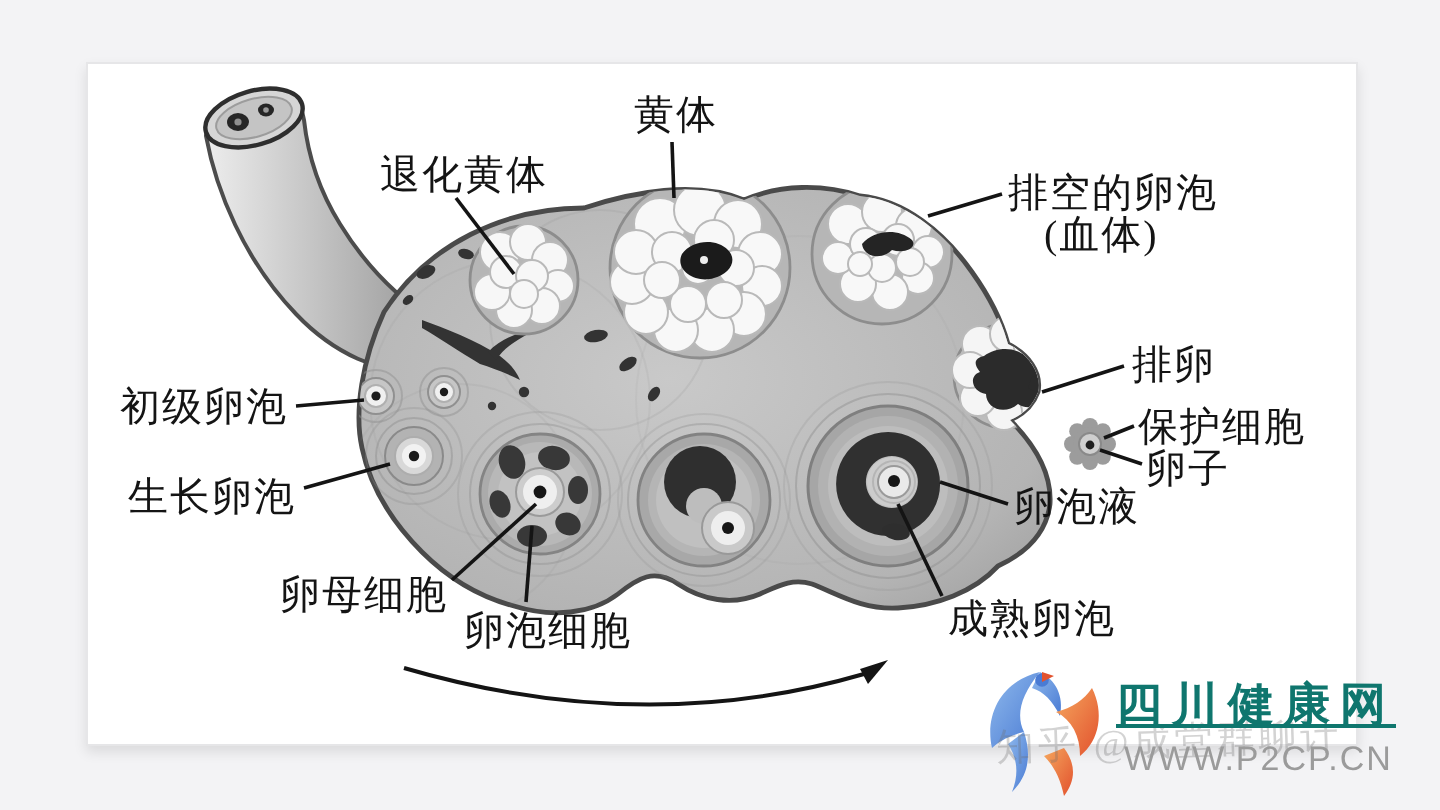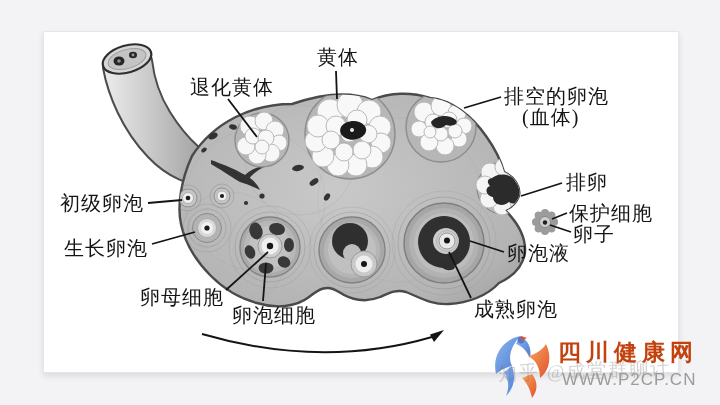--- a/index.html
+++ b/index.html
@@ -22,21 +22,21 @@
   .wm-faint{
     position:absolute;left:10px;top:30px;white-space:nowrap;
     font-size:19px;letter-spacing:2px;color:rgba(110,110,110,0.30);
     transform:rotate(-2deg);
     font-family:"Liberation Serif","DejaVu Serif",serif;
   }
   .wm-logo{position:absolute;left:0;top:4px;width:66px;height:66px;}
   .wm-title{
     position:absolute;left:70px;top:9px;white-space:nowrap;
     font-family:"Liberation Serif","DejaVu Serif",serif;
-    font-weight:bold;font-size:23px;letter-spacing:5px;color:#c2410c;
+    font-weight:bold;font-size:23px;letter-spacing:5px;color:#0f766e;text-decoration:underline;
   }
   .wm-url{
     position:absolute;left:74px;top:42px;white-space:nowrap;
     font-size:17px;letter-spacing:1px;color:#9b9b9b;
   }
 </style>
 </head>
 <body>
 
 <div class="card"></div>

